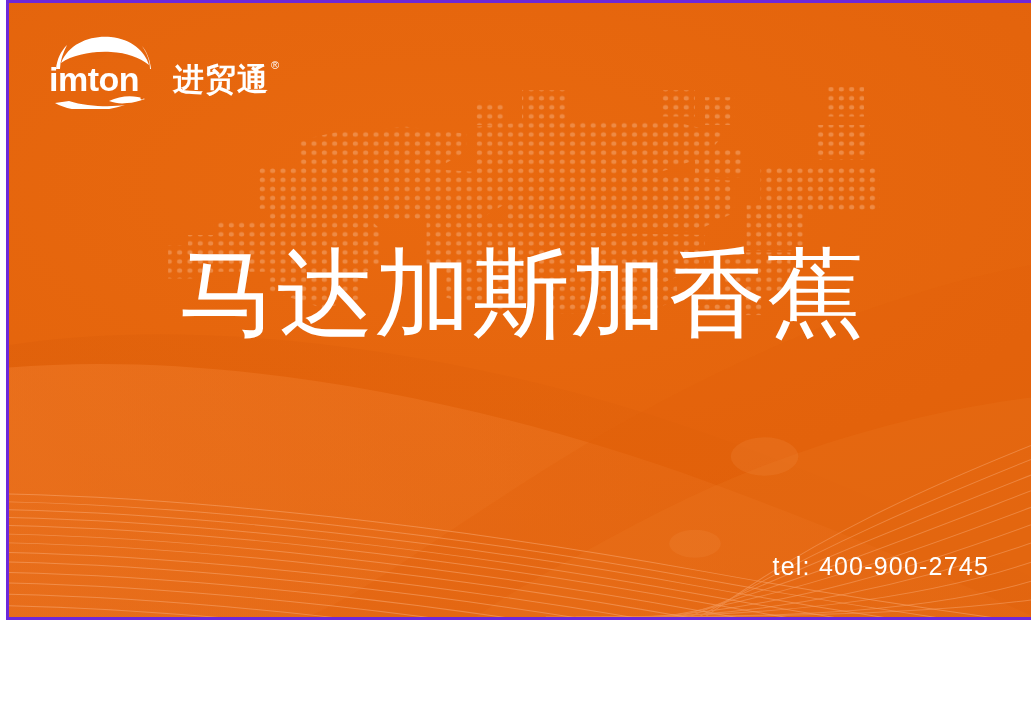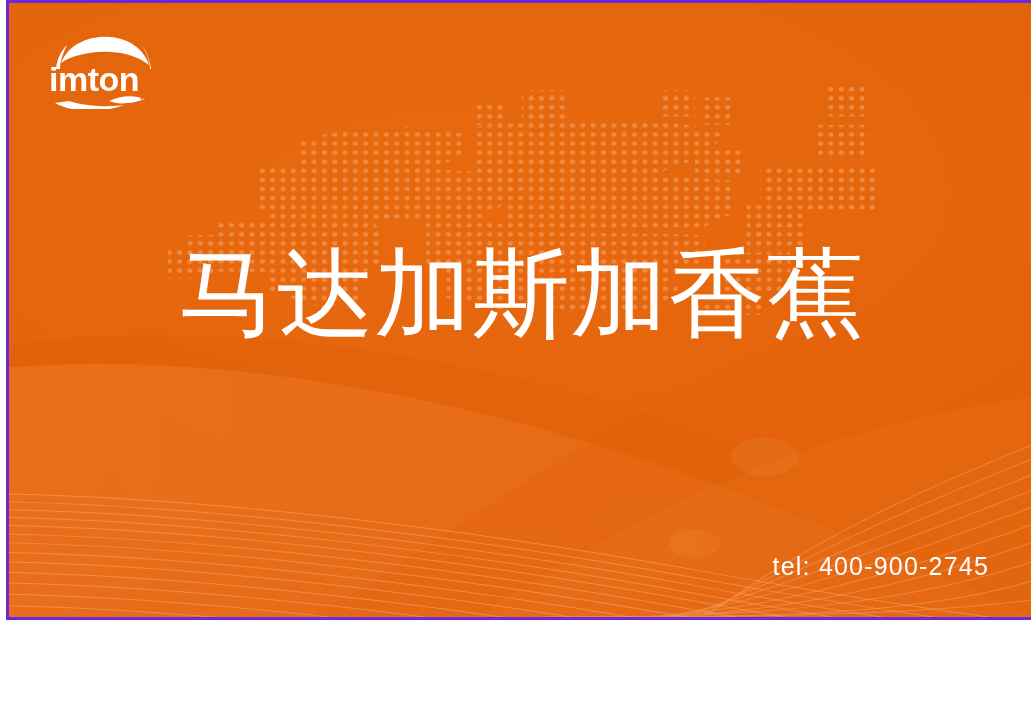--- a/index.html
+++ b/index.html
@@ -239,20 +239,24 @@
       <path d="M104,36 C103,27 100,19 95,13 C100,20 103,28 103,36 Z" fill="#ffffff"></path>
 
       <g fill="#ffffff" font-family="Liberation Sans, sans-serif" font-size="34" font-weight="bold">
         <text x="2" y="58" letter-spacing="-0.5">imton</text>
       </g>
 
       <path d="M8,70 C26,80 54,80 78,72 C66,74 40,74 22,68 Z" fill="#ffffff"></path>
       <path d="M62,68 C74,62 88,62 98,66 C92,68 86,70 80,70 C74,71 68,70 62,68 Z" fill="#ffffff"></path>
       <circle cx="95" cy="65" r="1.6" fill="#E4640C"></circle>
     </svg>
+    <div class="logo-cn">
+      <span class="logo-cn-text">进贸通</span>
+      <span class="logo-reg">®</span>
+    </div>
   </div>
 
   <div class="headline">
     <span class="headline-line">马达加斯加香蕉</span>
   </div>
 
   <div class="tel">tel: 400-900-2745</div>
 
 </div>
 

